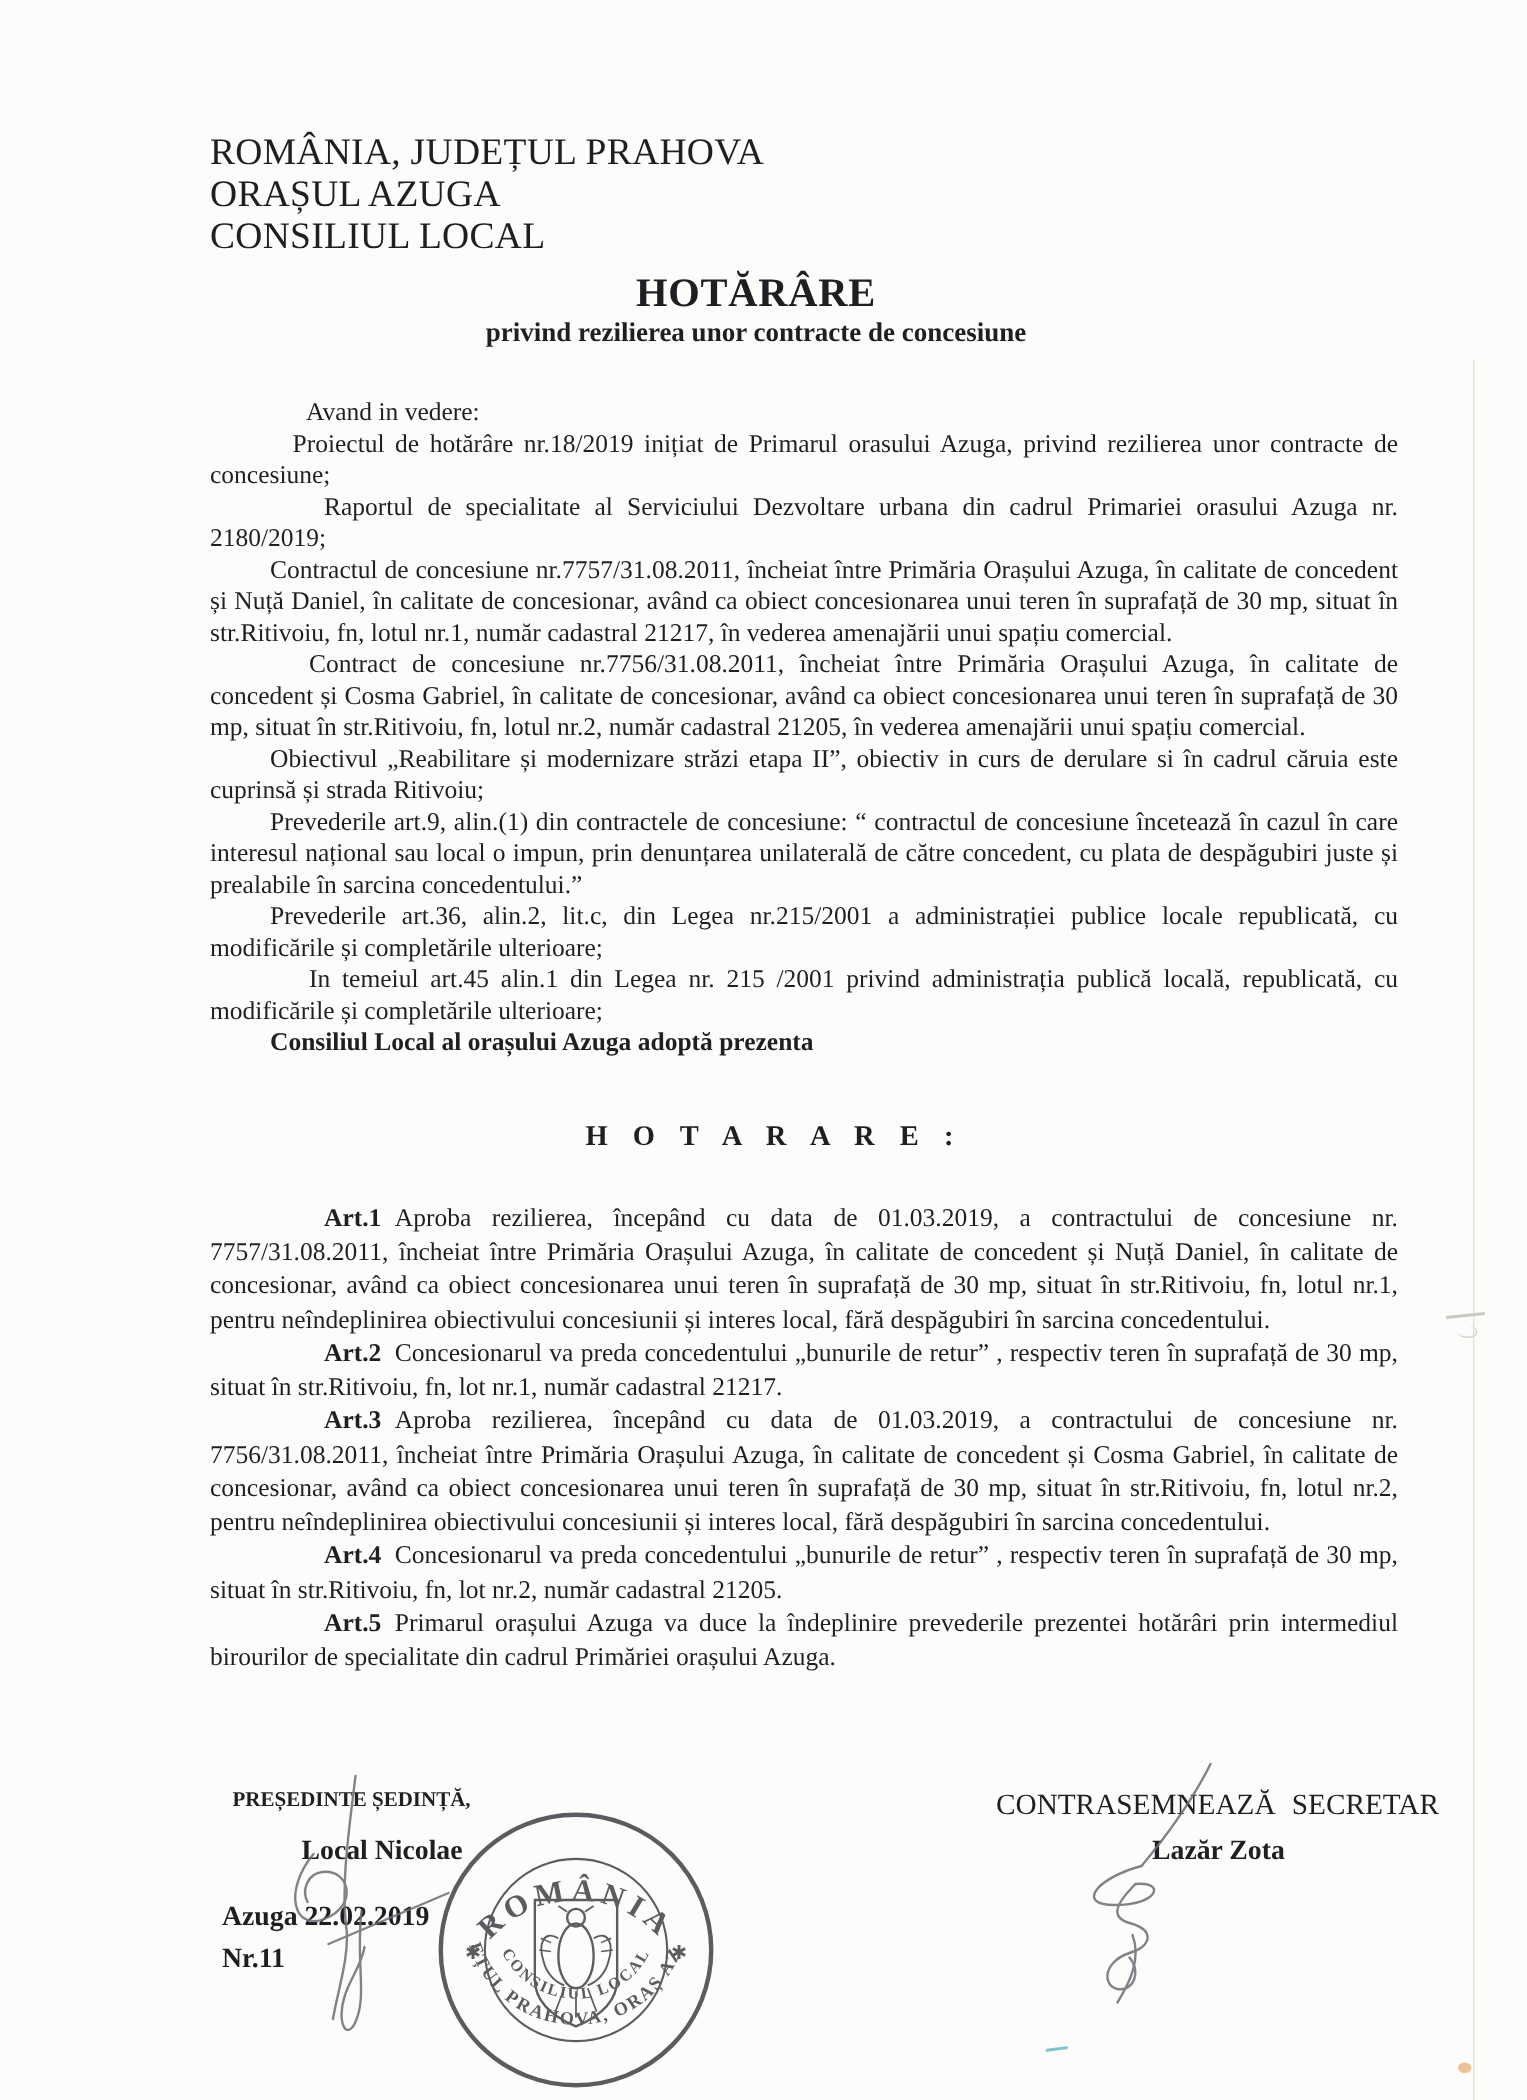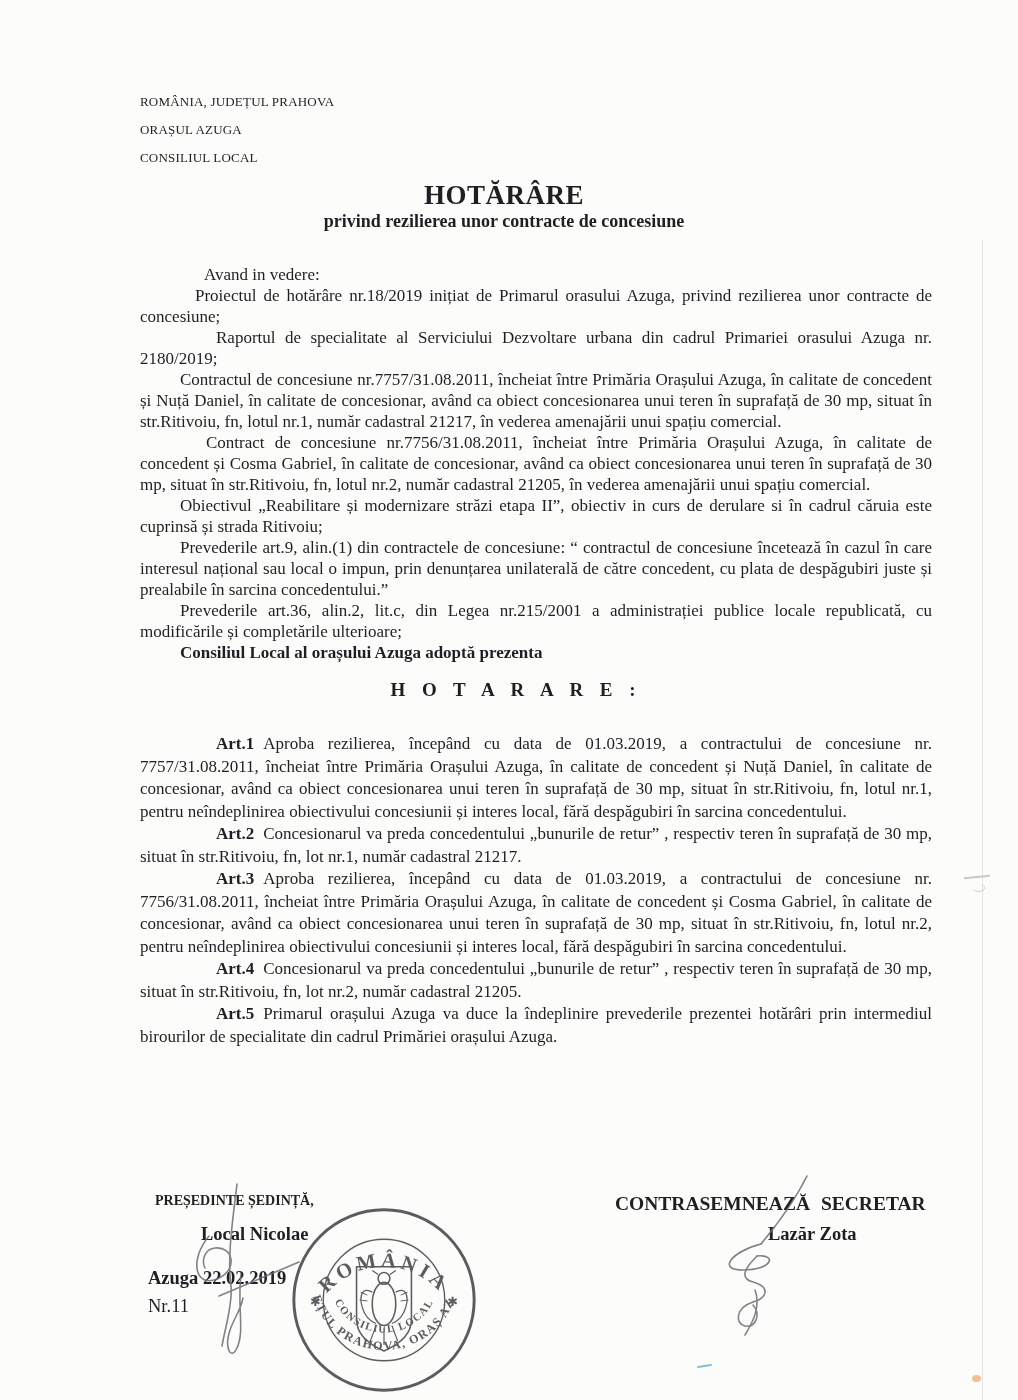--- a/index.html
+++ b/index.html
@@ -8,46 +8,46 @@
     width:1018px;height:1400px;
     background:#fcfcfa;
     overflow:hidden;
     font-family:"Liberation Serif","DejaVu Serif",serif;
     color:#1f1f23;
   }
   .doc{
     position:absolute;left:140px;top:88px;width:792px;
     font-size:17px;
   }
-  .hdr-line{font-size:13px;line-height:28px;letter-spacing:.2px;}
+  .hdr-line{font-size:25px;line-height:28px;letter-spacing:.2px;}
   .title-wrap{text-align:center;padding-right:64px;margin-top:8px;}
   .doc-title{font-weight:bold;font-size:27px;letter-spacing:.5px;}
   .doc-subtitle{font-weight:bold;font-size:18px;margin-top:0;}
   .preamble{margin-top:32px;}
   .para{margin:0;line-height:21px;text-align:justify;}
   .intro{text-indent:64px;text-align:left;}
   .ind-40{text-indent:40px;}
   .ind-55{text-indent:55px;}
   .ind-65{text-indent:66px;}
   .ind-75{text-indent:76px;}
   .bold{font-weight:bold;}
   .decision-heading{
     text-align:center;font-weight:bold;font-size:19px;
-    letter-spacing:6px;margin-top:16px;padding-right:40px;
+    letter-spacing:6px;margin-top:42px;padding-right:40px;
   }
   .articles{margin-top:32px;}
   .art{margin:0;line-height:22.5px;text-align:justify;text-indent:76px;}
   .art-label{font-weight:bold;margin-right:9px;}
   
   .sig-left-title{position:absolute;left:155px;top:1193px;font-weight:bold;font-size:14px;}
   .sig-left-name{position:absolute;left:201px;top:1224px;font-weight:bold;font-size:18.5px;}
-  .sig-right-title{position:absolute;left:615px;top:1193px;font-weight:bold;font-size:19.5px;word-spacing:6px;}
+  .sig-right-title{position:absolute;left:664px;top:1193px;font-weight:normal;font-size:19.5px;word-spacing:6px;}
   .sig-right-name{position:absolute;left:768px;top:1224px;font-weight:bold;font-size:18.5px;}
   .sig-date{position:absolute;left:148px;top:1268px;font-weight:bold;font-size:18.5px;}
-  .sig-nr{position:absolute;left:148px;top:1296px;font-weight:normal;font-size:18.5px;}
+  .sig-nr{position:absolute;left:148px;top:1296px;font-weight:bold;font-size:18.5px;}
   .stamp-box{position:absolute;left:286px;top:1202px;width:196px;height:196px;opacity:.88;}
   .sig-svg{position:absolute;pointer-events:none;}
   
   .fold-line{position:absolute;left:982px;top:240px;width:1px;height:1160px;background:#e3e3df;}
   .fold-mark{position:absolute;left:964px;top:876px;width:26px;height:2px;background:#c9c9c4;transform:rotate(-6deg);}
   .fold-mark2{position:absolute;left:972px;top:884px;width:12px;height:7px;border-radius:50%;border:1px solid #d2d2cc;border-top:none;border-left:none;}
   .speck-blue{position:absolute;left:697px;top:1365px;width:15px;height:2px;background:#7ec3d8;transform:rotate(-8deg);border-radius:2px;}
   .speck-orange{position:absolute;left:972px;top:1375px;width:9px;height:7px;background:#e8b27a;border-radius:50%;opacity:.8;}
 </style>
 </head>
@@ -70,20 +70,21 @@
 
     <div class="preamble">
       <p class="para intro">Avand in vedere:</p>
       <p class="para ind-55">Proiectul de hotărâre nr.18/2019  inițiat de Primarul orasului Azuga, privind rezilierea unor contracte de concesiune;</p>
       <p class="para ind-75">Raportul de specialitate al Serviciului Dezvoltare urbana din cadrul Primariei orasului Azuga nr. 2180/2019;</p>
       <p class="para ind-40">Contractul de concesiune nr.7757/31.08.2011, încheiat între Primăria Orașului Azuga, în calitate de concedent și Nuță Daniel, în calitate de concesionar, având ca obiect concesionarea unui teren în suprafață de 30 mp, situat în str.Ritivoiu, fn, lotul nr.1, număr cadastral 21217, în vederea amenajării unui spațiu comercial.</p>
       <p class="para ind-65">Contract de concesiune nr.7756/31.08.2011, încheiat între Primăria Orașului Azuga, în calitate de concedent și Cosma Gabriel, în calitate de concesionar, având ca obiect concesionarea unui teren în suprafață de 30 mp, situat în str.Ritivoiu, fn, lotul nr.2, număr cadastral 21205, în vederea amenajării unui spațiu comercial.</p>
       <p class="para ind-40">Obiectivul „Reabilitare și modernizare străzi etapa II”, obiectiv in curs de derulare si în cadrul căruia este cuprinsă și strada Ritivoiu;</p>
       <p class="para ind-40">Prevederile  art.9, alin.(1) din contractele de concesiune: “ contractul de concesiune încetează în cazul în care interesul național sau local o impun, prin denunțarea unilaterală de către concedent, cu plata de despăgubiri juste și prealabile în sarcina concedentului.”</p>
       <p class="para ind-40">Prevederile art.36, alin.2, lit.c, din Legea nr.215/2001 a administrației publice locale republicată, cu modificările și completările ulterioare;</p>
+      <p class="para ind-65">In temeiul art.45 alin.1 din Legea nr. 215 /2001 privind administrația publică locală, republicată, cu modificările și completările ulterioare;</p>
       <p class="para ind-40 bold">Consiliul Local al orașului Azuga adoptă prezenta</p>
     </div>
 
     <div class="decision-heading">H O T A R A R E :</div>
 
     <div class="articles">
       <p class="art"><span class="art-label">Art.1</span><span>Aproba rezilierea, începând cu data de 01.03.2019, a contractului de concesiune nr. 7757/31.08.2011, încheiat între Primăria Orașului Azuga, în calitate de concedent și Nuță Daniel, în calitate de concesionar, având ca obiect concesionarea unui teren în suprafață de 30 mp, situat în str.Ritivoiu, fn, lotul nr.1, pentru neîndeplinirea obiectivului concesiunii și interes local, fără despăgubiri în sarcina concedentului.</span></p>
       <p class="art"><span class="art-label">Art.2</span><span>Concesionarul va preda concedentului  „bunurile de retur” , respectiv teren în suprafață de 30 mp, situat în str.Ritivoiu, fn, lot nr.1, număr cadastral 21217.</span></p>
       <p class="art"><span class="art-label">Art.3</span><span>Aproba rezilierea, începând cu data de 01.03.2019, a contractului de concesiune nr. 7756/31.08.2011, încheiat între Primăria Orașului Azuga, în calitate de concedent și Cosma Gabriel, în calitate de concesionar, având ca obiect concesionarea unui teren în suprafață de 30 mp, situat în str.Ritivoiu, fn, lotul nr.2, pentru neîndeplinirea obiectivului concesiunii și interes local, fără despăgubiri în sarcina concedentului.</span></p>
       <p class="art"><span class="art-label">Art.4</span><span>Concesionarul va preda concedentului  „bunurile de retur” , respectiv teren în suprafață de 30 mp, situat în str.Ritivoiu, fn, lot nr.2, număr cadastral 21205.</span></p>

